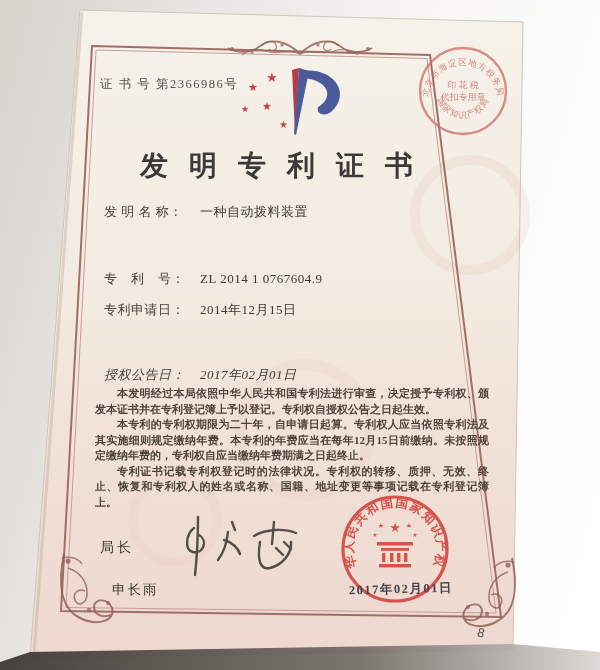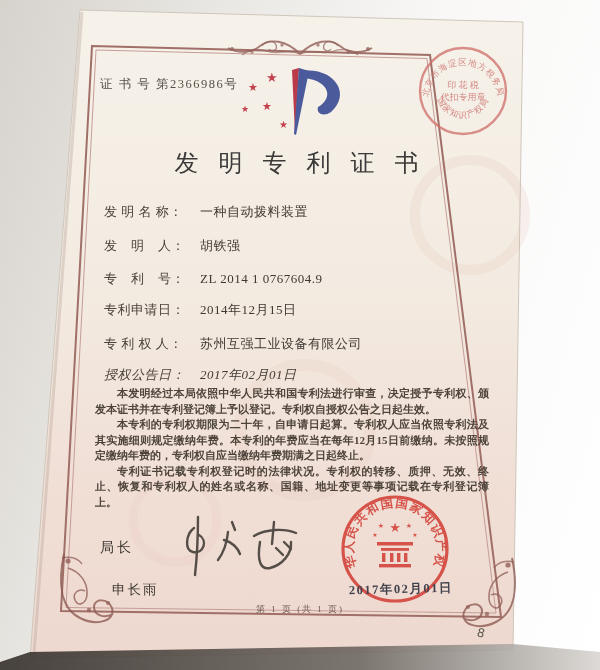--- a/index.html
+++ b/index.html
@@ -5,22 +5,22 @@
   html,body{margin:0;padding:0;}
   body{
     width:600px;height:670px;overflow:hidden;position:relative;
     font-family:"Liberation Serif","DejaVu Serif",serif;
     background:linear-gradient(105deg,#d6d2cc 0%,#e9e7e3 28%,#f9f8f7 58%,#ffffff 100%);
   }
   .abs{position:absolute;}
   #backdrop{position:absolute;left:0;top:0;z-index:0;}
   .content{position:absolute;left:0;top:0;width:596px;height:670px;z-index:3;}
   .certno{left:100px;top:76px;font-size:12.5px;letter-spacing:1.5px;color:#564f48;}
-  .title{left:140px;top:147px;width:320px;text-align:center;font-size:24px;
-         letter-spacing:7px;color:#3b3a38;font-weight:400;}
+  .title{left:140px;top:147px;width:320px;font-size:28px;
+         letter-spacing:7px;color:#3b3a38;font-weight:700;}
   .fieldrow{left:104px;font-size:13px;color:#473f38;letter-spacing:.5px;white-space:nowrap;}
   .fieldrow .lbl{display:inline-block;min-width:96px;color:#4a423b;}
   .fieldrow .val{color:#3f3933;}
   .bodytext{left:95px;top:386px;width:394px;font-size:11px;line-height:15.5px;
             color:#4e443b;text-align:justify;font-weight:bold;}
   .bodytext p{margin:0;text-indent:2em;}
   .signer-title{left:100px;top:539px;font-size:14px;color:#3e3933;letter-spacing:3px;}
   .signer-name{left:112px;top:581px;font-size:13.5px;color:#3e3933;letter-spacing:2px;}
   .seal-date{left:336px;top:581px;width:130px;text-align:center;font-size:12.5px;font-weight:bold;
              color:#42424d;letter-spacing:1.5px;transform:rotate(-1.5deg);z-index:5;}
@@ -121,31 +121,25 @@
     <path d="M54,6 L61,4 L57,70 Z" fill="#b93b49"></path>
     <path d="M61,4 L71,7 L58,71 L56,70 Z" fill="#4a5a9b"></path>
     <path d="M64,7 C96,3 114,30 93,48 C86,53 78,50 80,43 C95,35 93,17 66,14 Z" fill="#4a5a9b"></path>
   </svg>
 
   <div class="abs title">发 明 专 利 证 书</div>
 
   <div class="abs fieldrow" style="top:203px;">
     <span class="lbl">发 明 名 称：</span><span class="val">一种自动拨料装置</span>
   </div>
-  <div class="abs fieldrow" style="top:237px;">
-    <span class="lbl">发　明　人：</span><span class="val">胡铁强</span>
-  </div>
   <div class="abs fieldrow" style="top:270px;">
     <span class="lbl">专　利　号：</span><span class="val">ZL 2014 1 0767604.9</span>
   </div>
   <div class="abs fieldrow" style="top:301px;">
     <span class="lbl">专利申请日：</span><span class="val">2014年12月15日</span>
-  </div>
-  <div class="abs fieldrow" style="top:335px;">
-    <span class="lbl">专 利 权 人：</span><span class="val">苏州互强工业设备有限公司</span>
   </div>
   <div class="abs fieldrow" style="top:366px;font-style:italic;">
     <span class="lbl">授权公告日：</span><span class="val">2017年02月01日</span>
   </div>
 
   <div class="abs bodytext">
     <p>本发明经过本局依照中华人民共和国专利法进行审查，决定授予专利权、颁发本证书并在专利登记簿上予以登记。专利权自授权公告之日起生效。</p>
     <p>本专利的专利权期限为二十年，自申请日起算。专利权人应当依照专利法及其实施细则规定缴纳年费。本专利的年费应当在每年12月15日前缴纳。未按照规定缴纳年费的，专利权自应当缴纳年费期满之日起终止。</p>
     <p>专利证书记载专利权登记时的法律状况。专利权的转移、质押、无效、终止、恢复和专利权人的姓名或名称、国籍、地址变更等事项记载在专利登记簿上。</p>
   </div>
@@ -187,16 +181,15 @@
       <rect x="46" y="63" width="3.4" height="9"></rect>
       <rect x="54" y="63" width="3.4" height="9"></rect>
       <rect x="61" y="63" width="3.4" height="9"></rect>
       <rect x="68" y="63" width="3.4" height="9"></rect>
       <rect x="43" y="74" width="32" height="3.4"></rect>
     </g>
   </svg>
 
   <div class="abs seal-date">2017年02月01日</div>
 
-  <div class="abs footer">第 1 页 (共 1 页)</div>
 
   <div class="abs pencil">8</div>
 </div>
 
 </body></html>

